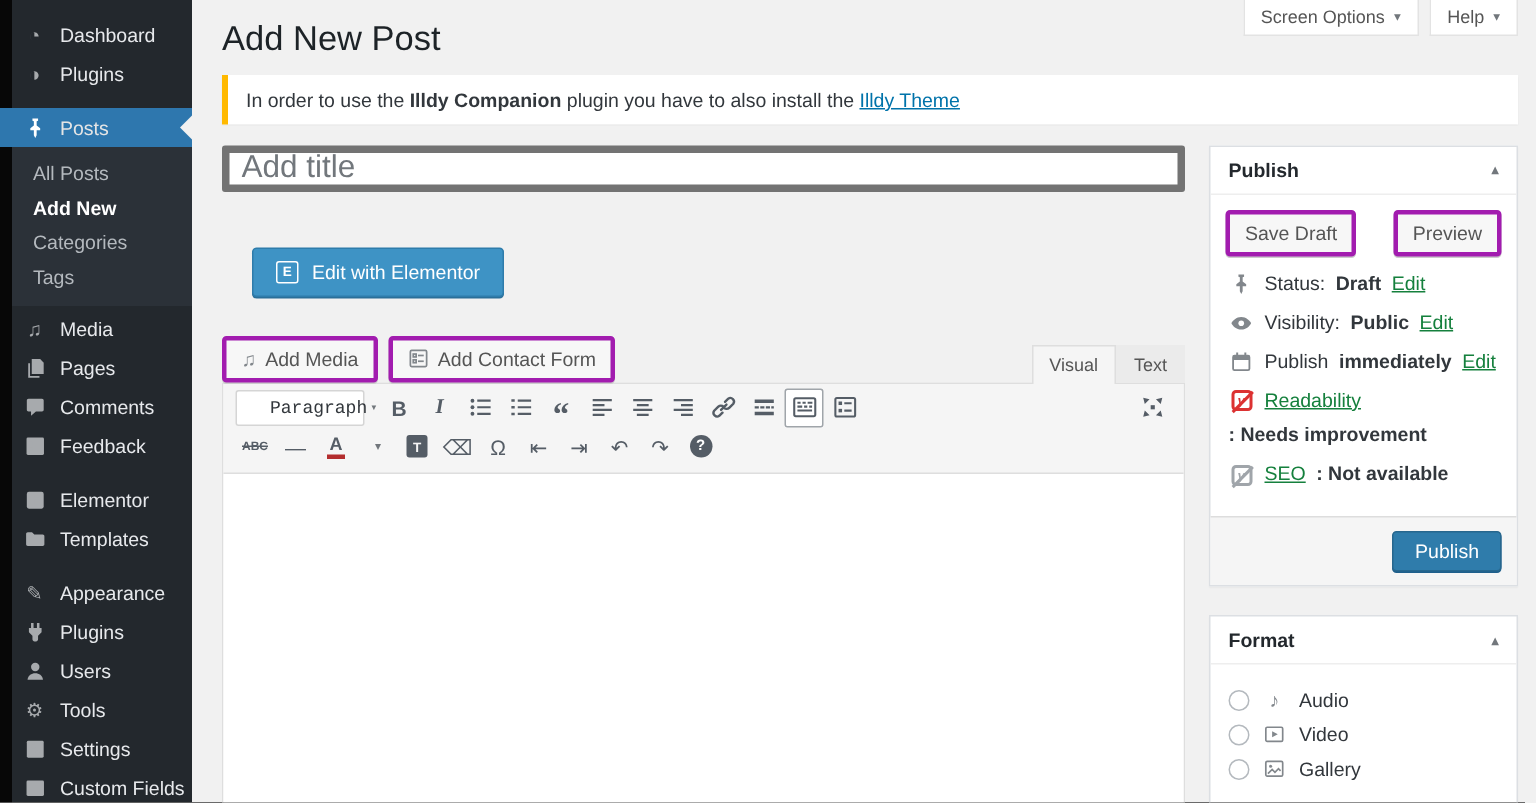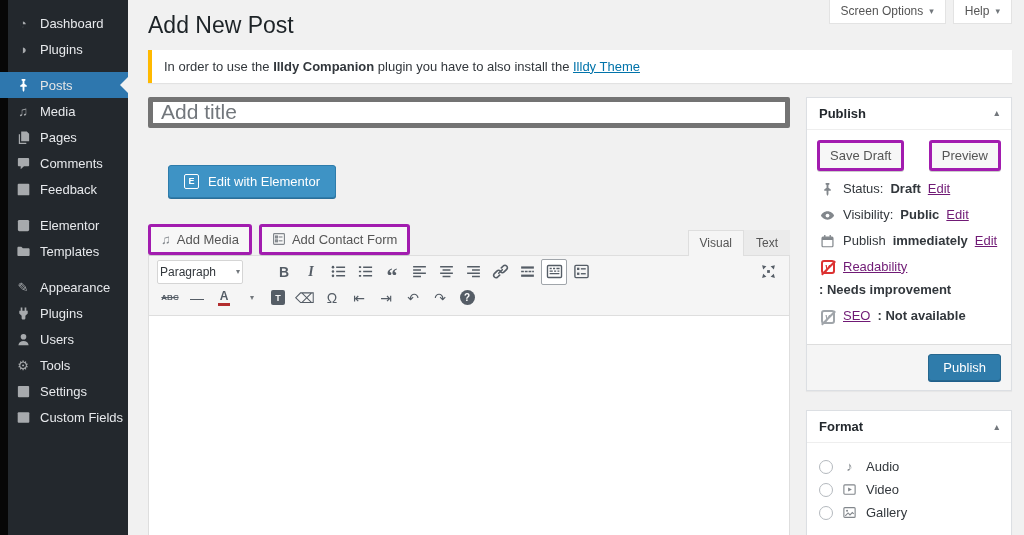--- a/index.html
+++ b/index.html
@@ -71,36 +71,36 @@
   .tbtn.q{font-family:"Liberation Serif",serif;font-size:22px;line-height:.4;padding-top:10px;font-weight:700;}
   .tbtn.abc{font-size:8px;font-weight:700;text-decoration:line-through;}
   .tbtn.ax{flex-direction:column;line-height:1;gap:0;font-weight:700;font-size:12px;}
   .tbtn.ax .ul{width:12px;height:3px;background:#b32d2e;margin-top:1px;}
   .clip{width:14px;height:15px;background:#555d66;border-radius:2px;color:#f5f5f5;display:grid;place-items:center;
      font-size:9px;font-weight:700;}
   .helpdot{width:15px;height:15px;border-radius:50%;background:#555d66;color:#fff;display:grid;place-items:center;
      font-size:10px;font-weight:700;}
   .mini-caret{font-size:8px;color:#72777c;margin-left:2px;}
   .pselect{display:flex;align-items:center;justify-content:space-between;width:86px;height:24px;background:#fff;
-     border:1px solid #d5d5d5;border-radius:2px;padding:0 2px;font-size:12px;color:#32373c;margin-right:27px;cursor:pointer;}
+     border:1px solid #d5d5d5;border-radius:2px;padding:0 22px;font-size:12px;color:#32373c;margin-right:9px;cursor:pointer;font-family:Liberation Mono, monospace;}
   .dfw{margin-left:auto;}
   .canvas{height:236px;background:#fff;cursor:text;}
 
   
   .postbox{background:#fff;border:1px solid #dcdfe3;box-shadow:0 1px 1px rgba(0,0,0,.04);margin-bottom:19px;}
   .pb-head{display:flex;justify-content:space-between;align-items:center;padding:8px 12px;border-bottom:1px solid #eee;
      font-size:13px;font-weight:700;color:#23282d;cursor:pointer;}
   .toggle{color:#72777c;font-size:9px;}
   .pb-body{padding:8px 10px 10px;font-size:13px;color:#32373c;}
   .row-btns{display:flex;justify-content:space-between;margin:2px 0 10px;}
   .misc-row{display:flex;align-items:center;gap:7px;margin:9px 2px;line-height:1.3;flex-wrap:wrap;}
   .misc-row .mico{flex:0 0 17px;display:flex;justify-content:center;color:#82878c;}
   .misc-row .mico svg{width:15px;height:15px;fill:currentColor;}
   .misc-row .mico svg .st{fill:none;stroke:currentColor;stroke-width:1.3;}
-  .misc-row a{color:#701a75;text-decoration:underline;}
+  .misc-row a{color:#15803d;text-decoration:underline;}
   .pb-foot{background:#f5f5f5;border-top:1px solid #ddd;padding:9px 10px;display:flex;justify-content:flex-end;}
   .btn-primary{background:#2f7cab;border:1px solid #27678e;border-radius:3px;color:#fff;padding:5px 14px;
      font-size:13px;box-shadow:0 1px 0 #1f5f8b;cursor:pointer;font-family:inherit;}
   .yoast{width:14px;height:14px;border:2px solid currentColor;border-radius:3px;display:inline-grid;place-items:center;
      font-size:9px;font-style:italic;font-weight:700;position:relative;overflow:visible;}
   .yoast::after{content:"";position:absolute;left:-4px;top:5px;width:19px;height:2px;background:currentColor;transform:rotate(-45deg);}
   .yoast.red{color:#dc3232;}
   .yoast.gray{color:#a0a5aa;}
 
   .fmt-row{display:flex;align-items:center;gap:8px;margin:8px 2px;}
@@ -129,20 +129,26 @@
     </div>
     <div class="sep"></div>
 
     <div class="mi active">
       <span class="ic">
         <svg viewBox="0 0 16 16">
             <path d="M6 1h4v1.6l-1 .5v3L11.5 8v1.4H9v3.6l-1 2-1-2V9.4H4.5V8L7 6.1v-3l-1-.5z"></path>
           </svg>
       </span>
       <span>Posts</span>
+    </div>
+    <div class="submenu">
+      <div class="smi">All Posts</div>
+      <div class="smi current">Add New</div>
+      <div class="smi">Categories</div>
+      <div class="smi">Tags</div>
     </div>
 
     <div class="mi">
       <span class="ic">♫</span>
       <span>Media</span>
     </div>
     <div class="mi">
       <span class="ic">
         <svg viewBox="0 0 16 16">
             <path d="M5.5 1.5h6L14 4v8H5.5z"></path>

